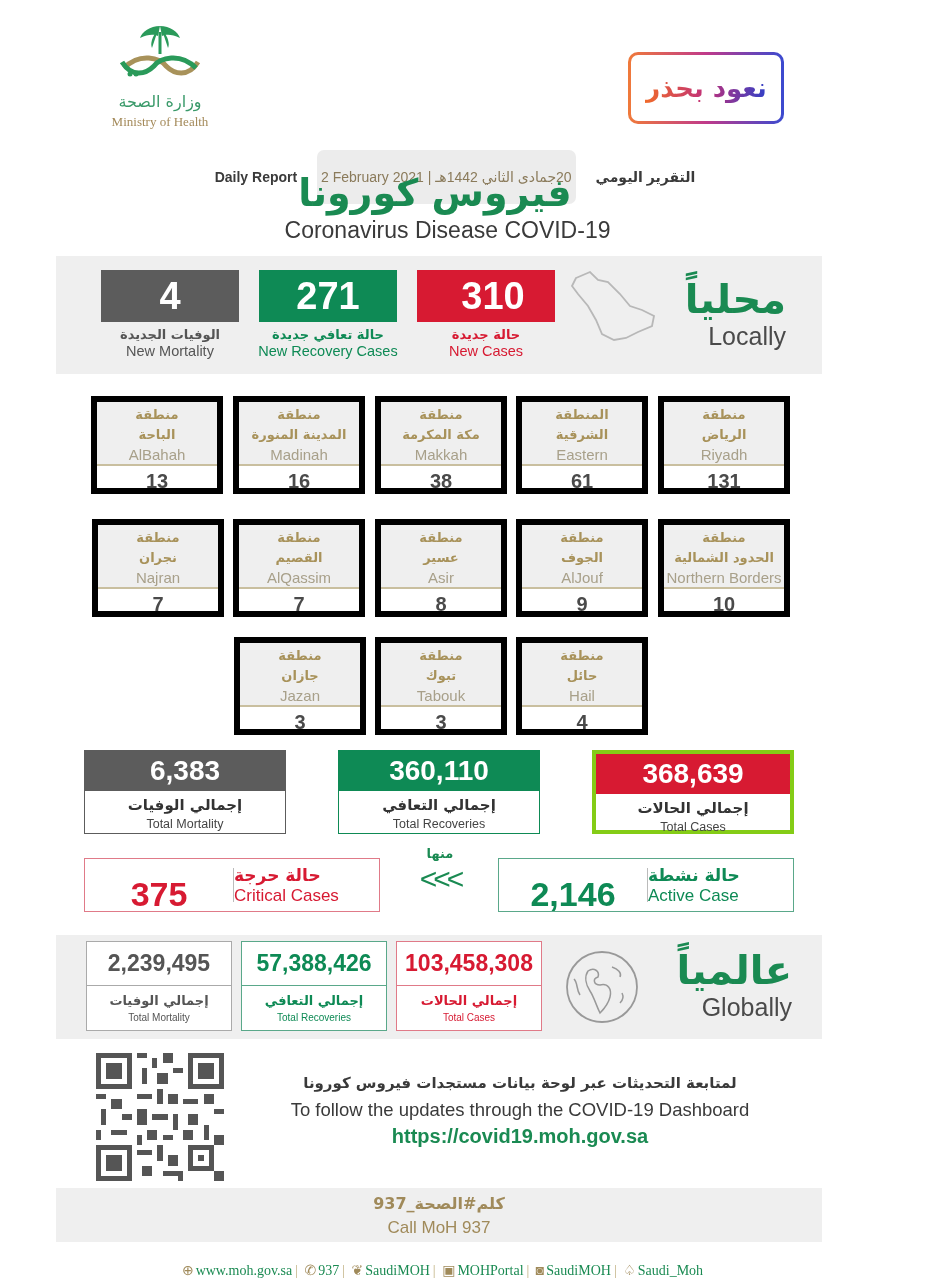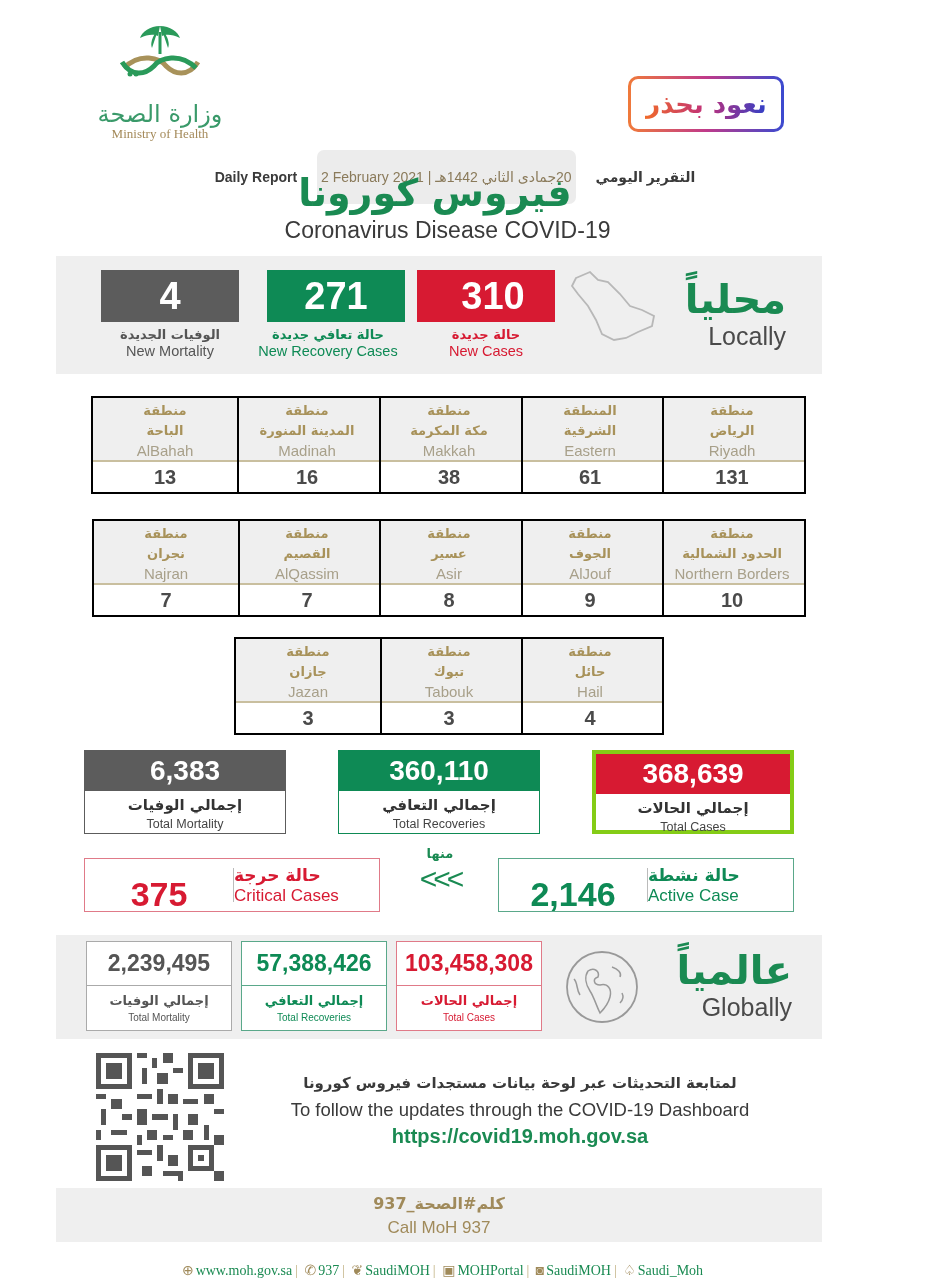--- a/index.html
+++ b/index.html
@@ -4,27 +4,27 @@
 <style>
   * { box-sizing: border-box; margin: 0; padding: 0; }
   html, body { width: 930px; height: 1280px; background: #ffffff; overflow: hidden; }
   body { font-family: "Liberation Sans", "DejaVu Sans", sans-serif; color: #4a4a4a; position: relative; }
 
   .abs { position: absolute; }
 
   
   .moh-logo { left: 95px; top: 22px; width: 130px; height: 112px; text-align: center; }
   .moh-logo svg { display: block; margin: 0 auto; }
-  .moh-ar { font-family: "DejaVu Sans", sans-serif; font-size: 24px; color: #3a9a6a; line-height: 24px; direction: rtl; margin-top: 18px; }
+  .moh-ar { font-family: "DejaVu Sans", sans-serif; font-size: 16px; color: #3a9a6a; line-height: 24px; direction: rtl; margin-top: 6px; }
   .moh-en { font-family: "Liberation Serif", serif; font-size: 13px; color: #a48a5a; line-height: 15px; }
 
-  .campaign { left: 628px; top: 52px; width: 156px; height: 56px; border-radius: 10px;
+  .campaign { left: 628px; top: 52px; width: 156px; height: 72px; border-radius: 10px;
     border: 3px solid transparent;
     background: linear-gradient(#fff,#fff) padding-box, linear-gradient(90deg,#f07a3a,#c03a8a,#3a4ad0) border-box;
-    display: flex; align-items: center; justify-content: center; margin-top: 24px; }
+    display: flex; align-items: center; justify-content: center; }
   .campaign span { font-family: "DejaVu Sans", sans-serif; font-weight: bold; font-size: 26px; direction: rtl;
     background: linear-gradient(90deg,#f06a2a,#c0307a,#3040c8); -webkit-background-clip: text; background-clip: text; color: transparent; }
 
   
   .report-line { left: 0; width: 910px; top: 150px; text-align: center; font-size: 14px; font-weight: bold; color: #3a3a3a; white-space: nowrap; }
   .report-line .date { display: inline-block; background: #ececec; color: #8a7a5a; font-weight: normal; padding: 19px 4px; margin: 0 16px; border-radius: 7px; }
   .report-line .ar { direction: rtl; unicode-bidi: isolate; }
   .title-ar { left: 0; width: 870px; top: 170px; text-align: center; font-family: "DejaVu Sans", sans-serif; font-weight: bold;
     font-size: 38px; color: #1a8a52; direction: rtl; line-height: 46px; }
   .title-en { left: 0; width: 895px; top: 217px; text-align: center; font-size: 23px; color: #3a3a3a; }
@@ -38,21 +38,21 @@
   .stat-cap .ar { font-family: "DejaVu Sans", sans-serif; font-weight: bold; font-size: 13px; direction: rtl; line-height: 17px; }
   .stat-cap .en { font-size: 14.5px; line-height: 17px; }
   .red { background: #d71a32; } .green { background: #0e8a55; } .gray { background: #5c5c5c; }
   .c-red { color: #d71a32; } .c-green { color: #0e8a55; } .c-gray { color: #555; }
 
   .section-title { position: absolute; text-align: right; }
   .section-title .ar { font-family: "DejaVu Sans", sans-serif; font-weight: bold; font-size: 40px; color: #1a8a52; direction: rtl; line-height: 46px; }
   .section-title .en { font-size: 25px; color: #4a4a4a; line-height: 28px; }
 
   
-  .region { position: absolute; width: 148px; height: 98px; border: 2px solid #000000; background: #fff; }
+  .region { position: absolute; width: 132px; height: 98px; border: 6px solid #000000; background: #fff; }
   .region .top { height: 64px; background: #efefef; text-align: center; border-bottom: 2px solid #c9bf9f; padding-top: 3px; }
   .region .ar { font-family: "DejaVu Sans", sans-serif; font-weight: bold; font-size: 13px; color: #a8925a; direction: rtl; line-height: 20px; }
   .region .en { font-size: 15px; color: #a8a08a; line-height: 20px; }
   .region .val { text-align: center; font-size: 20px; font-weight: bold; color: #4a4a4a; line-height: 30px; }
 
   
   .total { position: absolute; top: 750px; width: 202px; height: 84px; background: #fff; }
   .total .num { height: 40px; color: #fff; font-weight: bold; font-size: 28px; display: flex; align-items: center; justify-content: center; }
   .total .ar { font-family: "DejaVu Sans", sans-serif; font-weight: bold; font-size: 15px; text-align: center; direction: rtl; line-height: 22px; margin-top: 3px; color: #333; }
   .total .en { font-size: 12.5px; text-align: center; color: #444; line-height: 16px; }
@@ -123,21 +123,21 @@
 <div class="abs title-ar">فيروس كورونا</div>
 <div class="abs title-en">Coronavirus Disease COVID-19</div>
 
 <div class="abs band locally-band">
   <div class="stat-box gray" style="left:45px;">4</div>
   <div class="stat-cap c-gray" style="left:29px;">
     <div class="ar">الوفيات الجديدة</div>
     <div class="en">New Mortality</div>
   </div>
 
-  <div class="stat-box green" style="left:211px;">271</div>
+  <div class="stat-box green" style="left:203px;">271</div>
   <div class="stat-cap c-green" style="left:187px;">
     <div class="ar">حالة تعافي جديدة</div>
     <div class="en">New Recovery Cases</div>
   </div>
 
   <div class="stat-box red" style="left:361px;padding-left:14px;">310</div>
   <div class="stat-cap c-red" style="left:345px;">
     <div class="ar">حالة جديدة</div>
     <div class="en">New Cases</div>
   </div>

